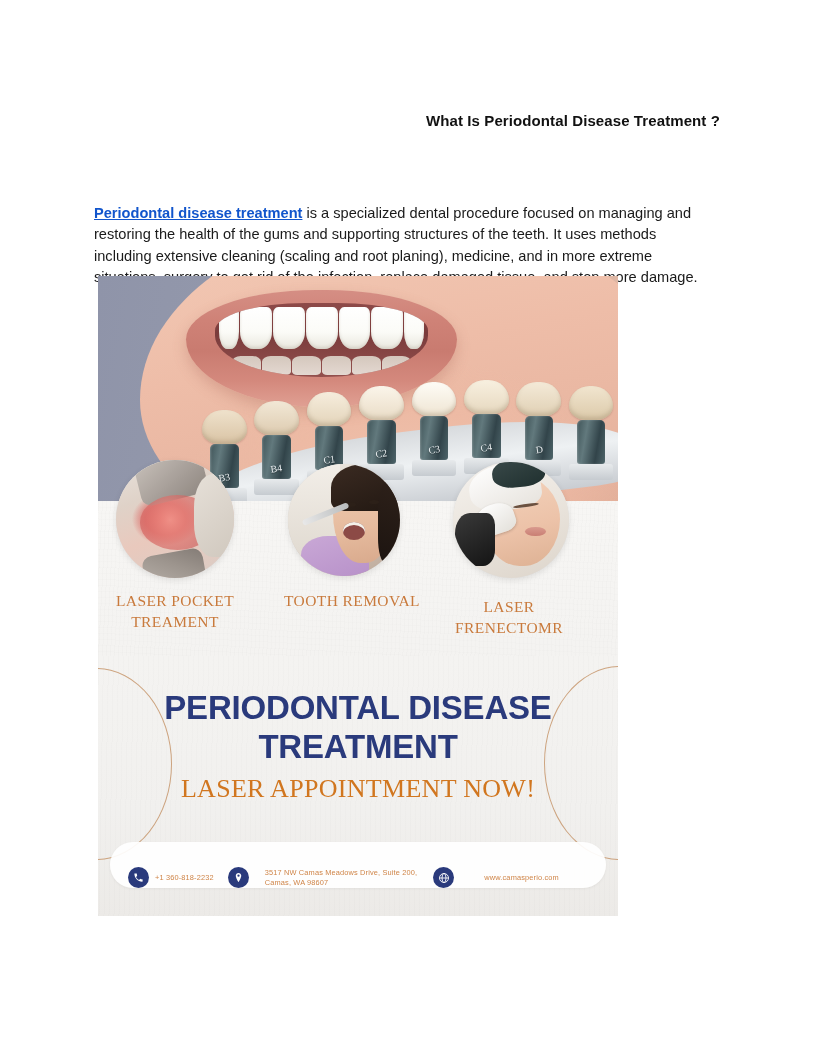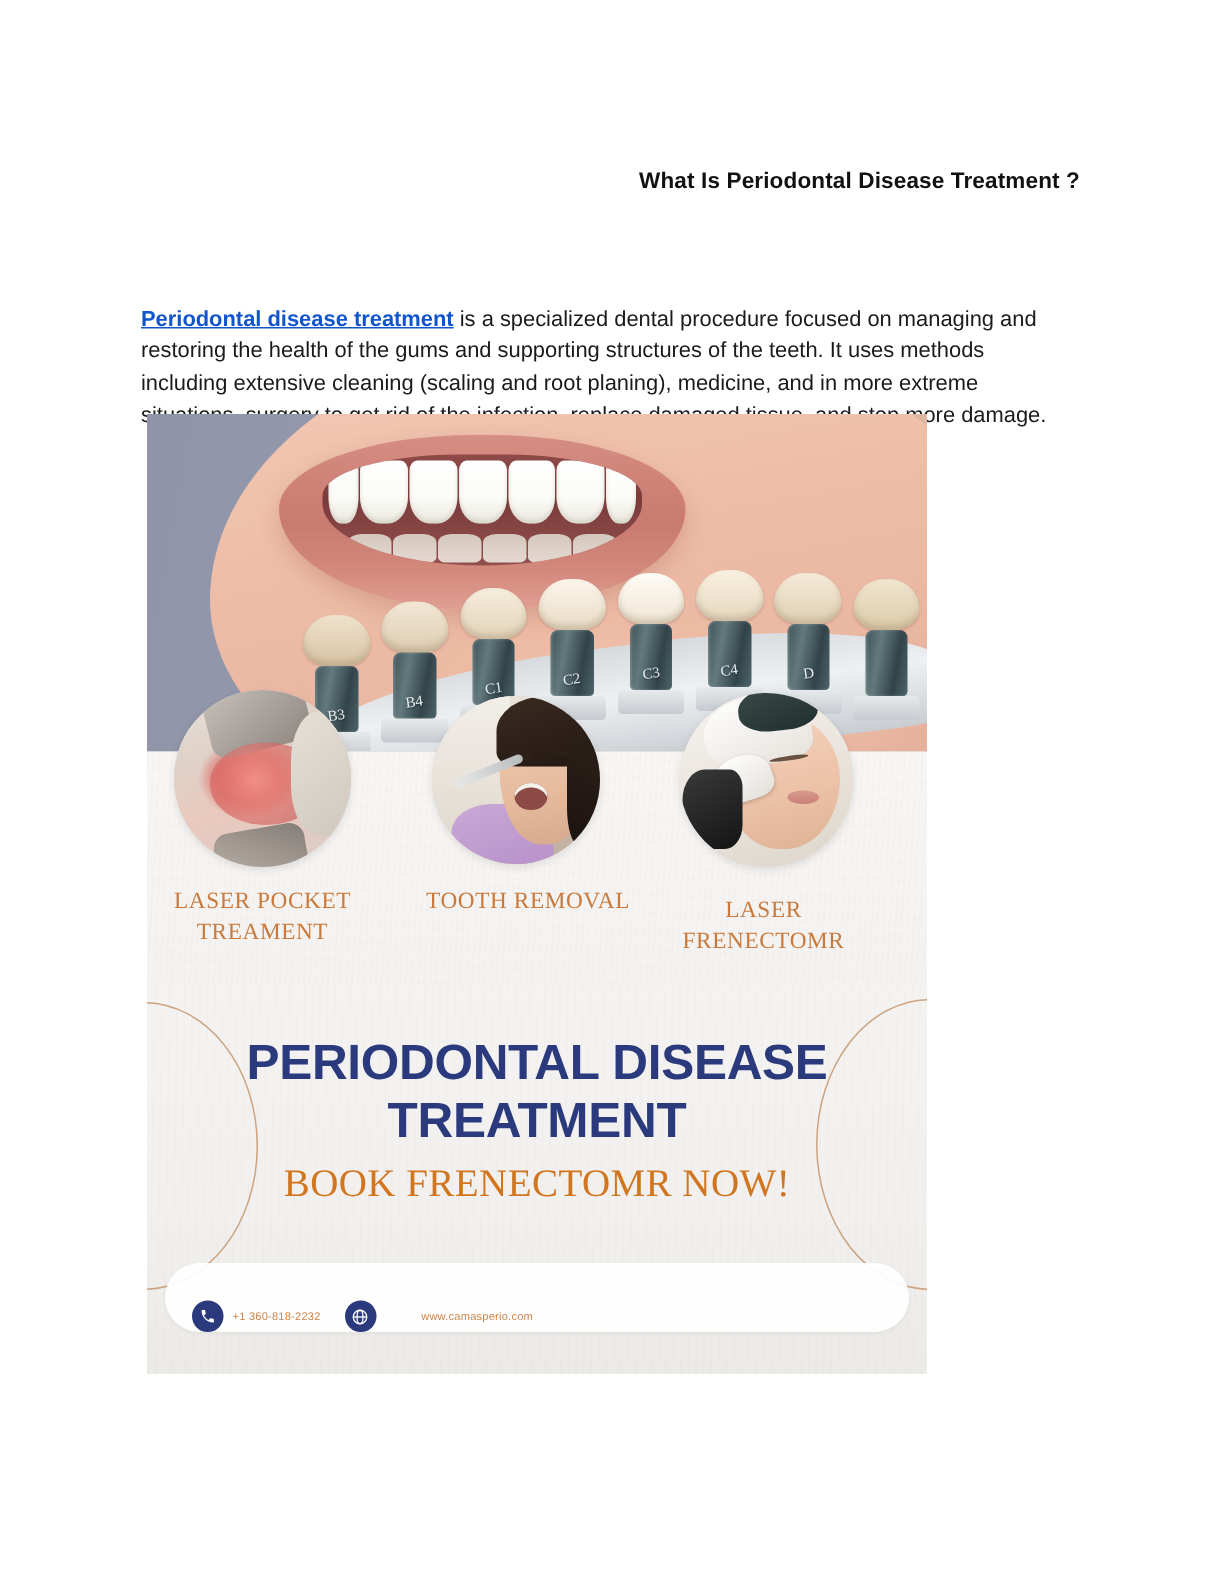--- a/index.html
+++ b/index.html
@@ -655,30 +655,39 @@
 TREAMENT</div>
       <div class="caption k2">TOOTH REMOVAL</div>
       <div class="caption k3">LASER
 FRENECTOMR</div>
     </div>
 
     <div class="title-block">
       <div class="arc left"></div>
       <div class="arc right"></div>
       <div class="poster-title">PERIODONTAL DISEASE TREATMENT</div>
-      <div class="poster-cta">BOOK FRENECTOMR NOW!</div>
+      <div class="poster-cta">LASER APPOINTMENT NOW!</div>
 
       <div class="contact-bar">
         <div class="ci phone">
           <span class="ci-icon">
             <svg width="11" height="11" viewBox="0 0 24 24" fill="#ffffff">
                 <path d="M6.6 10.8c1.4 2.8 3.8 5.2 6.6 6.6l2.2-2.2c.3-.3.7-.4 1-.2 1.2.4 2.4.6 3.6.6.6 0 1 .4 1 1V20c0 .6-.4 1-1 1C10.6 21 3 13.4 3 4c0-.6.4-1 1-1h3.4c.6 0 1 .4 1 1 0 1.3.2 2.5.6 3.6.1.4 0 .8-.2 1l-2.2 2.2z"></path>
               </svg>
           </span>
           <span class="ci-text">+1 360-818-2232</span>
+        </div>
+        <div class="ci address">
+          <span class="ci-icon">
+            <svg width="11" height="11" viewBox="0 0 24 24" fill="#ffffff">
+                <path d="M12 2C8.7 2 6 4.7 6 8c0 4.5 6 14 6 14s6-9.5 6-14c0-3.3-2.7-6-6-6zm0 8.5A2.5 2.5 0 1 1 12 5.5a2.5 2.5 0 0 1 0 5z"></path>
+              </svg>
+          </span>
+          <span class="ci-text">3517 NW Camas Meadows Drive, Suite 200,
+Camas, WA 98607</span>
         </div>
         <div class="ci web">
           <span class="ci-icon">
             <svg width="12" height="12" viewBox="0 0 24 24" fill="none" stroke="#ffffff" stroke-width="1.8">
                 <circle cx="12" cy="12" r="9"></circle>
                 <ellipse cx="12" cy="12" rx="4" ry="9"></ellipse>
                 <line x1="3" y1="12" x2="21" y2="12"></line>
               </svg>
           </span>
           <span class="ci-text">www.camasperio.com</span>

